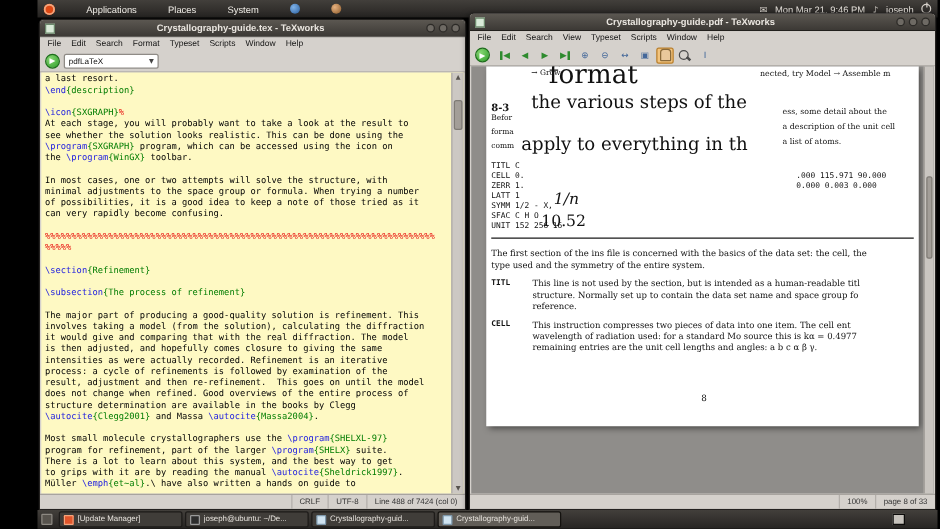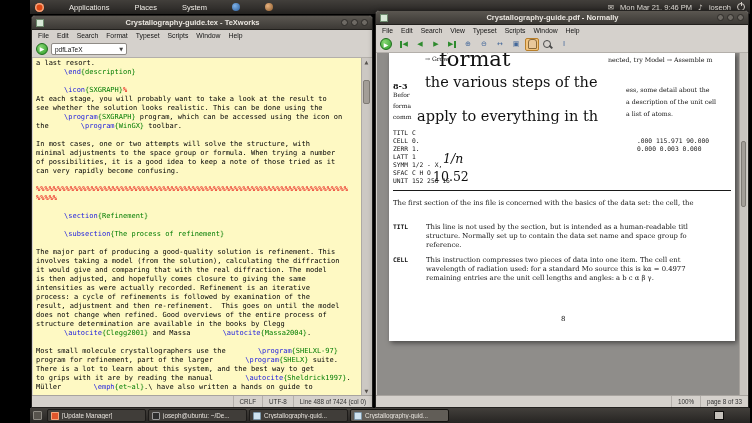--- a/index.html
+++ b/index.html
@@ -70,21 +70,21 @@
   .combo .arrow { margin-left:auto; font-size:5px; color:#444;
                   font-family:"DejaVu Sans",sans-serif; }
 
   
   #editor { position:absolute; left:1px; right:1px; top:42px; bottom:12px;
             background:#fef9c3; overflow:hidden; }
   #editor-lines { position:absolute; left:3px; top:1px; right:12px;
                   font-family:"DejaVu Sans Mono",monospace; font-size:7px;
                   line-height:9px; white-space:pre; color:#000; }
   .ed-line { height:9px; }
-  .seg-c { color:#1a1ae0;margin-left:28px; } .seg-g { color:#007c00; } .seg-r { color:#e60000; }
+  .seg-c { color:#1a1ae0; } .seg-g { color:#007c00; } .seg-r { color:#e60000; }
   .vscroll { position:absolute; right:0; top:0; bottom:0; width:10px;
              background:#ccc8c3; border-left:1px solid #aeaaa5; }
   .vscroll .thumb { position:absolute; left:1px; right:1px; background:#a39e98;
                     border:1px solid #7f7b75; border-radius:2px; }
   .sarrow { position:absolute; left:0; width:100%; font-size:5px; text-align:center;
             color:#57534e; font-family:"DejaVu Sans",sans-serif; }
   .sarrow.up { top:1px; } .sarrow.down { bottom:1px; }
 
   
   .statusbar { position:absolute; left:0; right:0; bottom:0; height:12px;
@@ -215,21 +215,21 @@
     <div class="statusbar">
       <span class="status-cell">CRLF</span>
       <span class="status-cell">UTF-8</span>
       <span class="status-cell">Line 488 of 7424 (col 0)</span>
     </div>
   </div>
 
   <div class="window" id="win-pdf">
     <div class="titlebar">
       <span class="win-icon"></span>
-      <span class="title">Crystallography-guide.pdf - Normally</span>
+      <span class="title">Crystallography-guide.pdf - TeXworks</span>
       <span class="win-btn"></span>
       <span class="win-btn"></span>
       <span class="win-btn"></span>
     </div>
     <div class="menubar">
         <span class="menu-item">File</span>
         <span class="menu-item">Edit</span>
         <span class="menu-item">Search</span>
         <span class="menu-item">View</span>
         <span class="menu-item">Typeset</span>
@@ -275,20 +275,21 @@
             <div>SYMM  1/2 - X,</div>
             <div>SFAC  C  H  O</div>
             <div>UNIT  152 256 16</div>
           </div>
         <span class="ab mono p-num1">.000  115.971   90.000</span>
         <span class="ab mono p-num2">0.000    0.003    0.000</span>
         <span class="ab serif p-ov1">1/n</span>
         <span class="ab serif p-ov2">10.52</span>
         <div class="ab p-rule"></div>
         <span class="ab serif p-para1a">The first section of the ins file is concerned with the basics of the data set: the cell, the</span>
+        <span class="ab serif p-para1b">type used and the symmetry of the entire system.</span>
         <span class="ab mono p-titl">TITL</span>
         <span class="ab serif p-titl1">This line is not used by the section, but is intended as a human-readable titl</span>
         <span class="ab serif p-titl2">structure.  Normally set up to contain the data set name and space group fo</span>
         <span class="ab serif p-titl3">reference.</span>
         <span class="ab mono p-cell">CELL</span>
         <span class="ab serif p-cell1">This instruction compresses two pieces of data into one item.  The cell ent</span>
         <span class="ab serif p-cell2">wavelength of radiation used:  for a standard Mo source this is kα = 0.4977</span>
         <span class="ab serif p-cell3">remaining entries are the unit cell lengths and angles: a b c α β γ.</span>
         <span class="ab serif p-pageno">8</span>
       </div>

